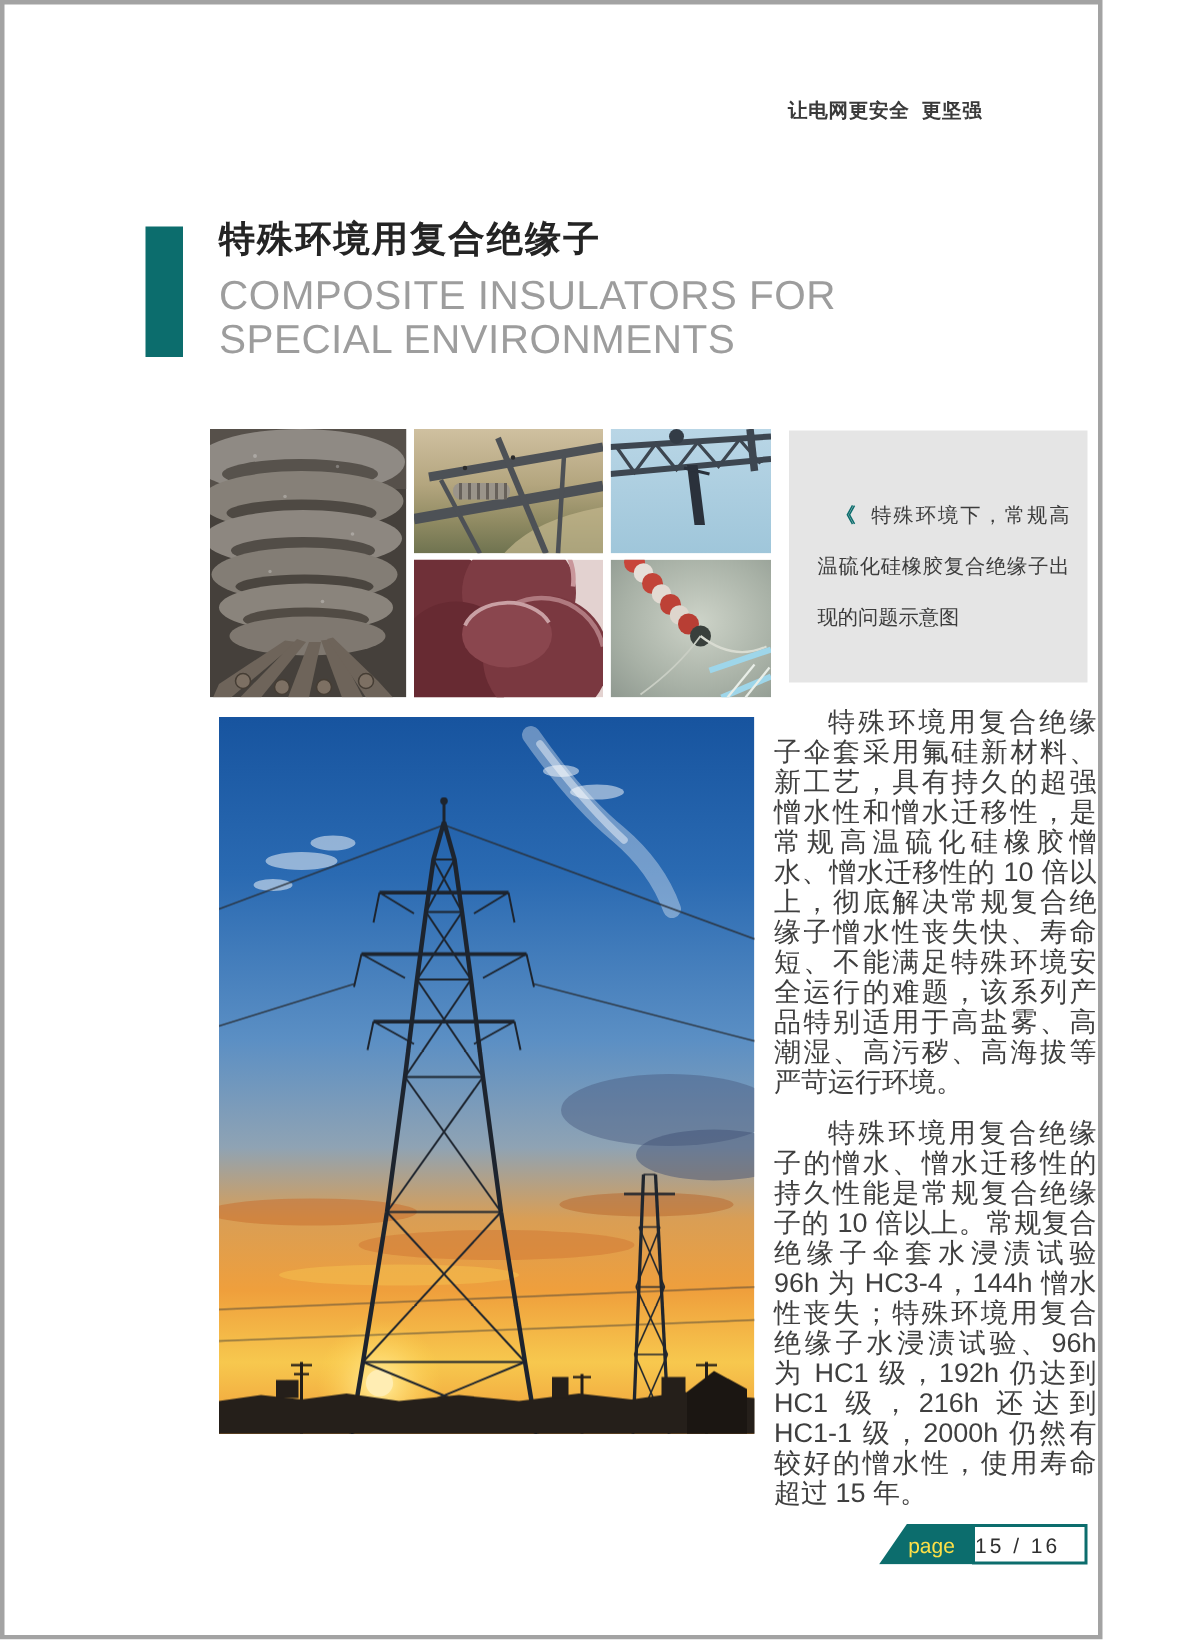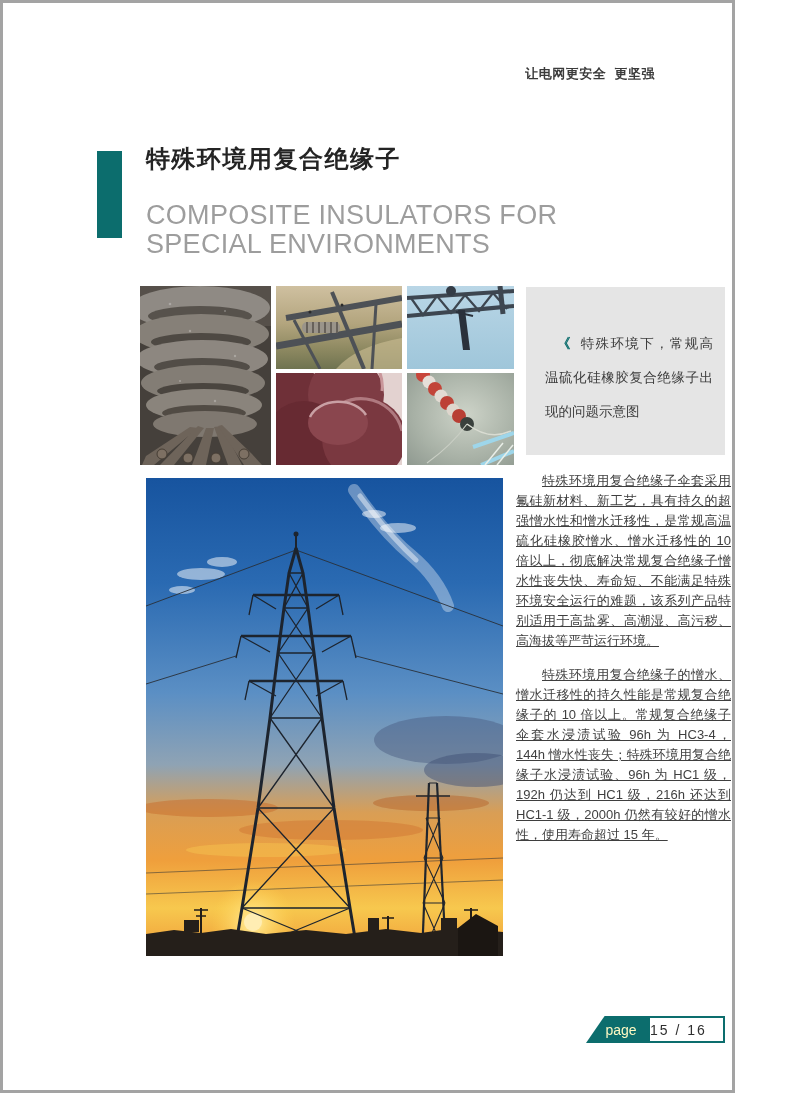--- a/index.html
+++ b/index.html
@@ -11,21 +11,21 @@
   
   .header-slogan{position:absolute;top:62px;right:77px;font-size:13px;font-weight:600;
     color:#3a3a3a;white-space:pre;letter-spacing:.5px;}
 
   
   .accent-bar{position:absolute;left:94px;top:148px;width:25px;height:87px;
     background:var(--accent-teal,#0c6d6d);}
   .title-cn{position:absolute;left:143px;top:140px;margin:0;font-size:24px;font-weight:700;
     color:#242424;letter-spacing:1.5px;}
   .title-en{position:absolute;left:143px;top:180px;font-size:27px;line-height:29px;
-    color:var(--subtitle-gray,#9d9d9d);letter-spacing:.3px;font-weight:400;margin-top:18px;}
+    color:var(--subtitle-gray,#9d9d9d);letter-spacing:.3px;font-weight:400;}
 
   
   .photo-grid{position:absolute;left:137px;top:283px;width:374px;height:179px;}
   .tile{position:absolute;overflow:hidden;}
   .tile svg{display:block;width:100%;height:100%;}
   .tile-1{left:0;top:0;width:131px;height:179px;}
   .tile-2{left:136px;top:0;width:126px;height:83px;}
   .tile-3{left:136px;top:87px;width:126px;height:92px;}
   .tile-4{left:267px;top:0;width:107px;height:83px;}
   .tile-5{left:267px;top:87px;width:107px;height:92px;}
@@ -36,29 +36,29 @@
   .caption-box p{margin:0;padding:40px 12px 0 19px;font-size:13.5px;line-height:34px;
     color:#3c3c3c;text-align:justify;text-indent:12px;}
   .guillemet{color:var(--accent-teal,#0c6d6d);font-weight:700;margin-right:9px;}
 
   
   .main-photo{position:absolute;left:143px;top:475px;width:357px;height:478px;margin:0;overflow:hidden;}
   .main-photo svg{display:block;width:100%;height:100%;}
 
   
   .body-text{position:absolute;left:513px;top:468px;width:215px;}
-  .body-text p{margin:0 0 14px 0;font-size:13px;line-height:20px;text-align:justify;
-    text-indent:2em;color:var(--body-text,#3f3f3f);text-decoration:underline;}
+  .body-text p{margin:0 0 14px 0;font-size:18px;line-height:20px;text-align:justify;
+    text-indent:2em;color:var(--body-text,#3f3f3f);}
 
   
   .page-flag{position:absolute;left:583px;top:1013px;width:62px;height:27px;
     background:var(--accent-teal,#0c6d6d);
     clip-path:polygon(30% 0,100% 0,100% 100%,0% 100%);
     display:flex;align-items:center;justify-content:center;padding-left:8px;box-sizing:border-box;}
-  .page-flag span{color:#fef9c3;font-size:14px;}
+  .page-flag span{color:#fde047;font-size:14px;}
   .page-num{position:absolute;left:645px;top:1013px;width:77px;height:27px;background:#ffffff;
     border:2px solid var(--accent-teal,#0c6d6d);box-sizing:border-box;
     display:flex;align-items:center;justify-content:flex-start;}
   .page-num span{font-size:14px;color:#2f2f2f;letter-spacing:2px;white-space:pre;}
 </style>
 </head>
 <body>
 
 <div class="page">
 

